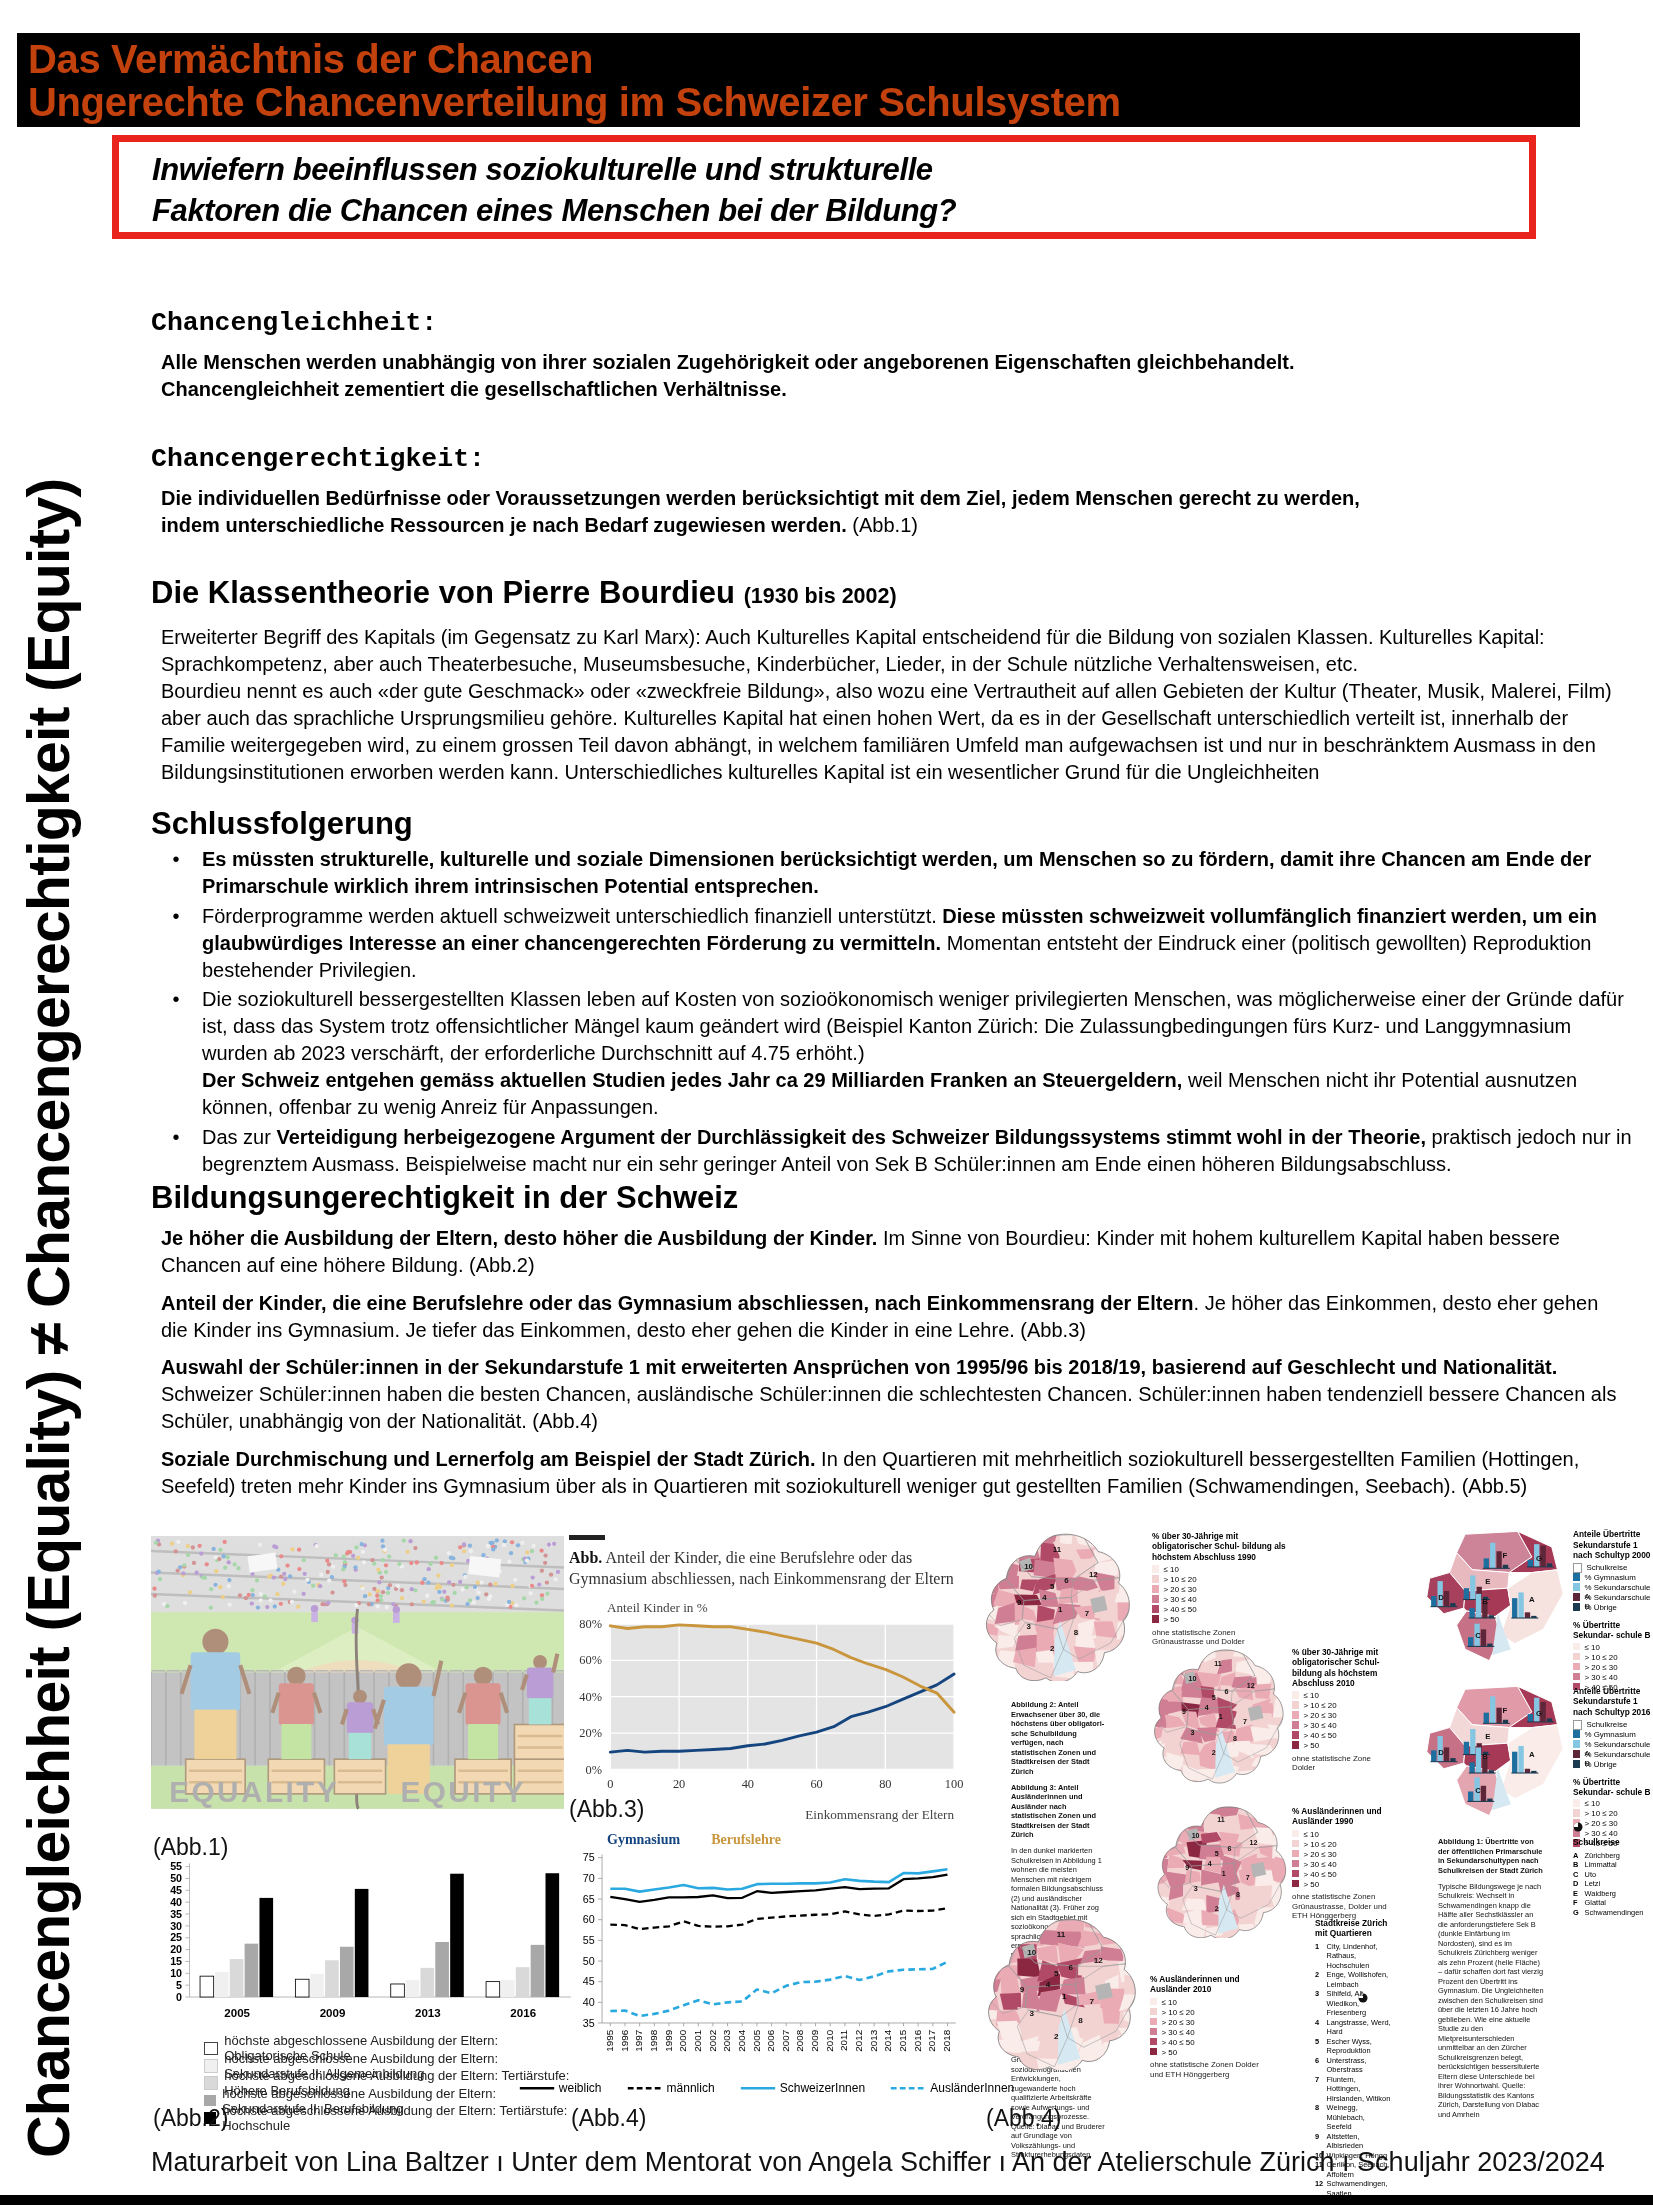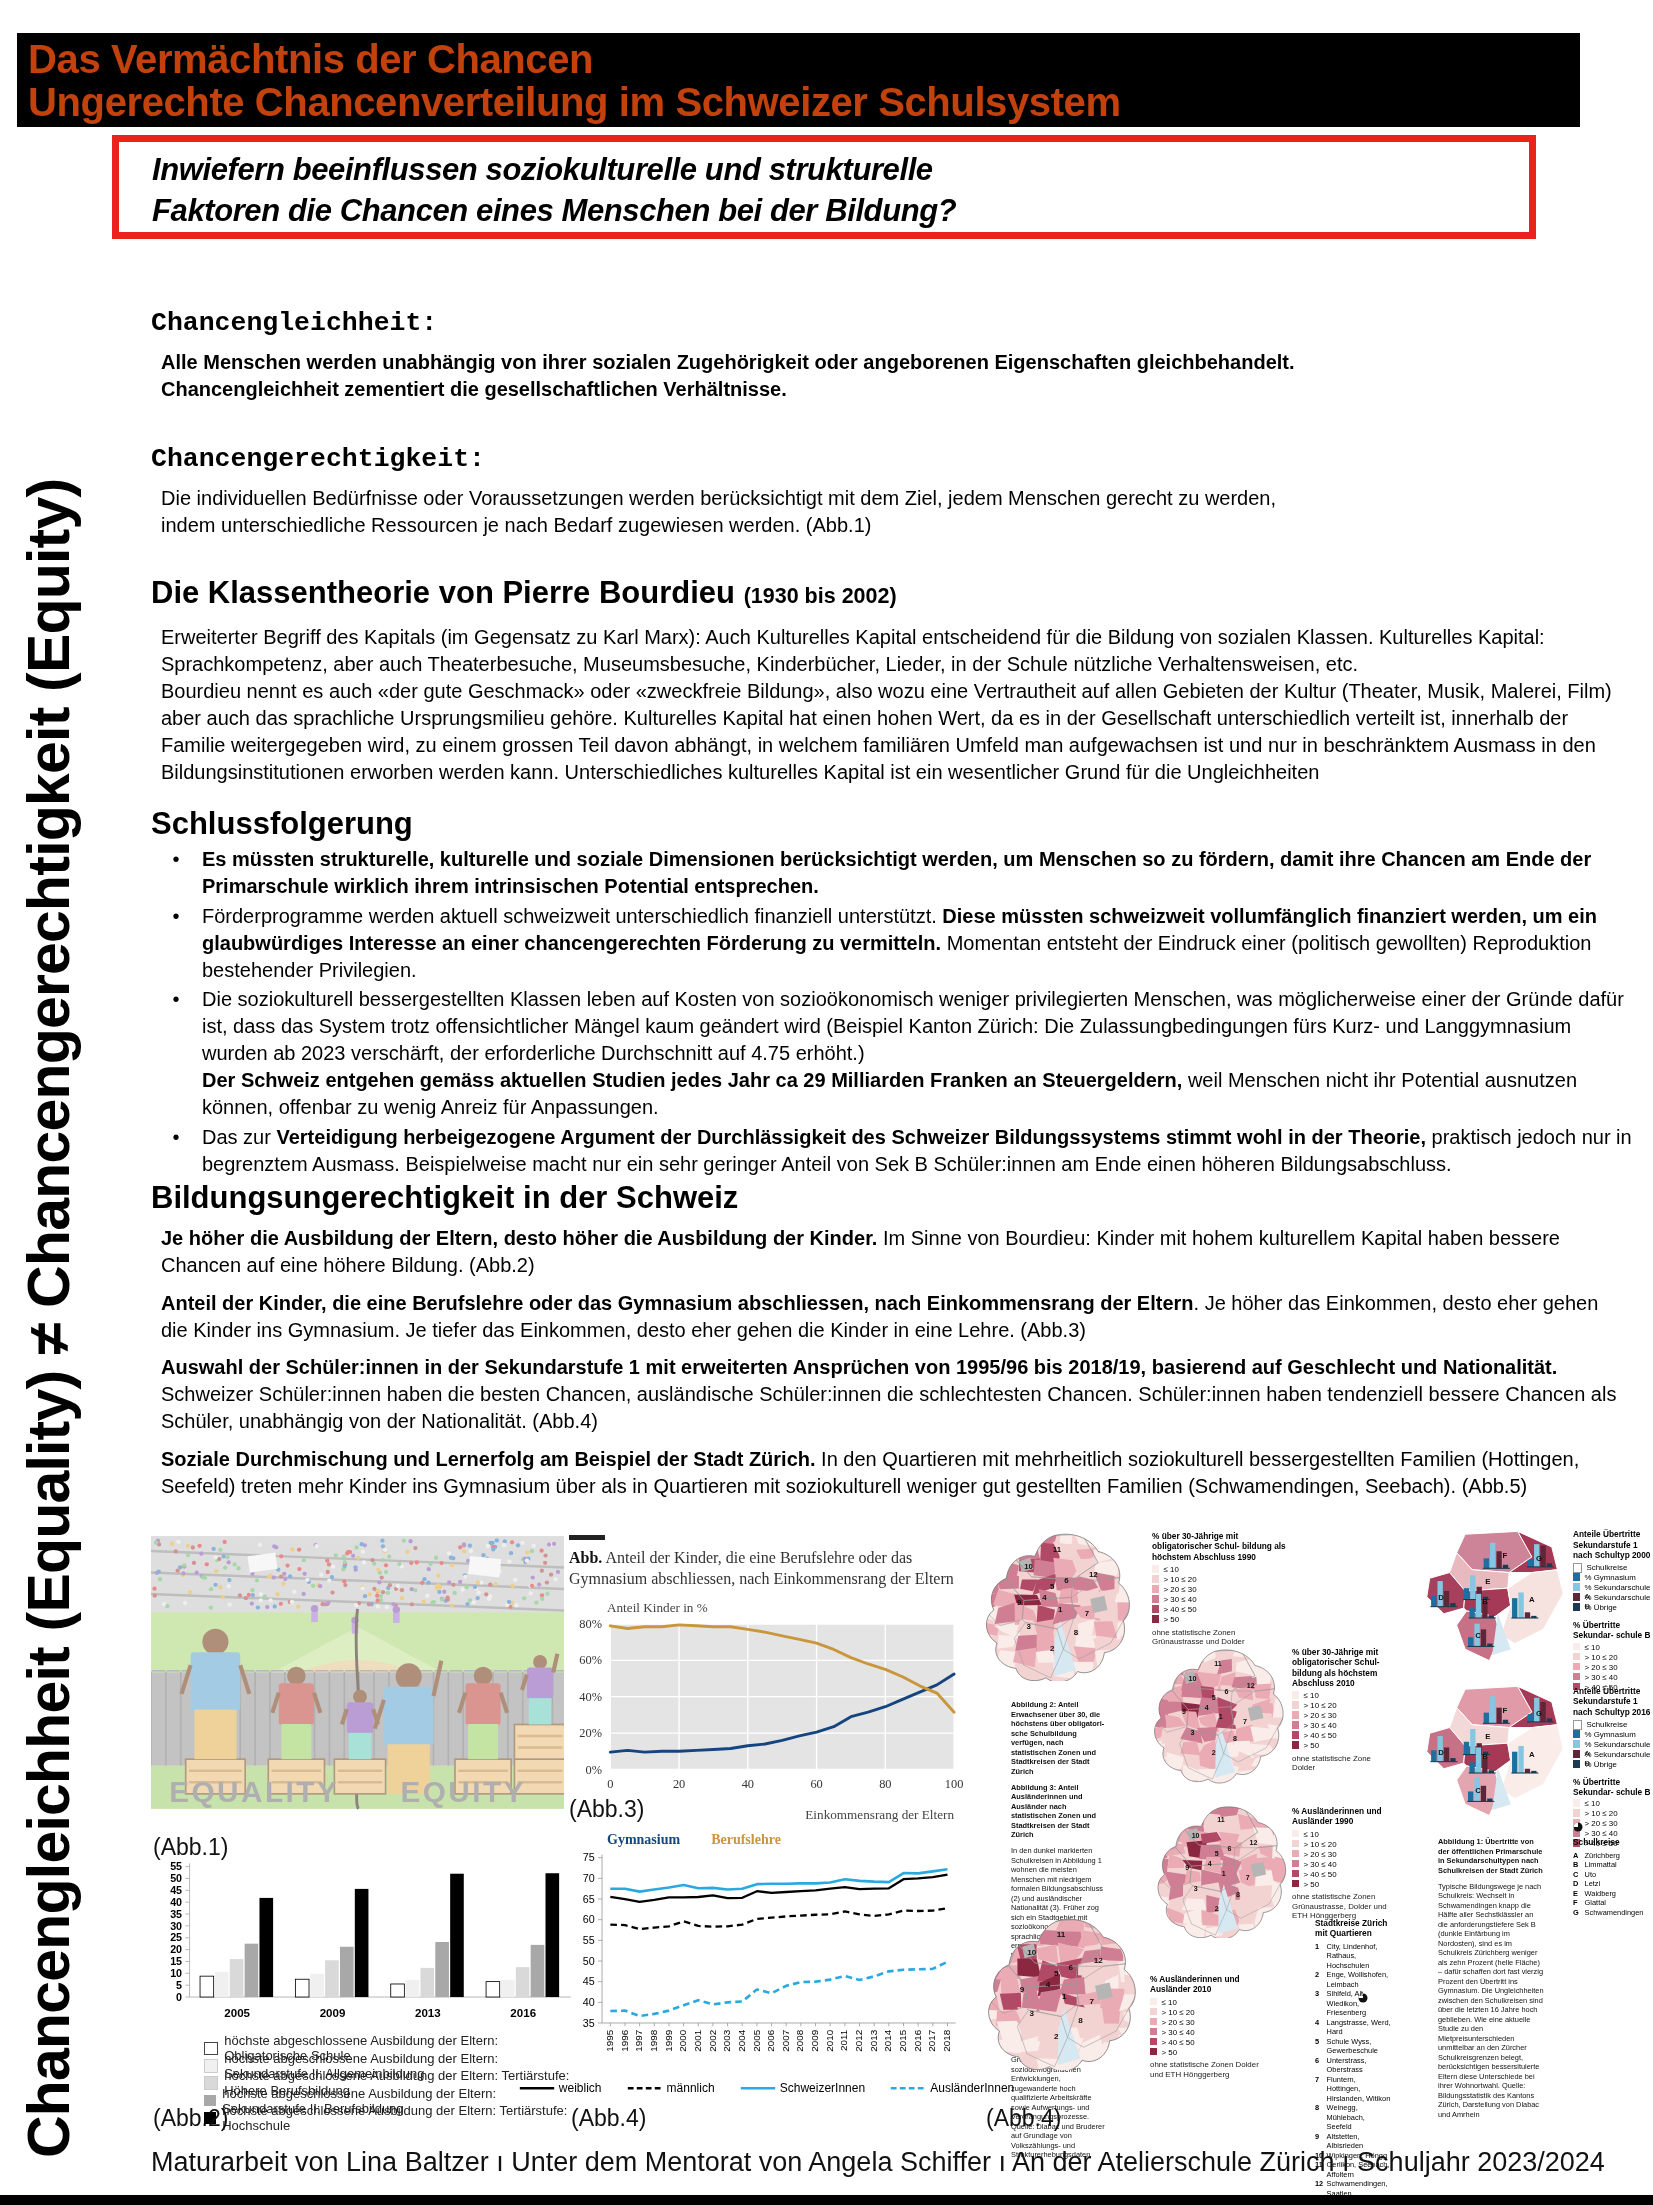--- a/index.html
+++ b/index.html
@@ -83,21 +83,21 @@
   <div class="qbox">
     <div>Inwiefern beeinflussen soziokulturelle und strukturelle</div>
     <div>Faktoren die Chancen eines Menschen bei der Bildung?</div>
   </div>
 
   <main class="content">
     <h2 class="h-small">Chancengleichheit:</h2>
     <p class="body-p gap-s1"><span style="font-weight:700">Alle Menschen werden unabhängig von ihrer sozialen Zugehörigkeit oder angeborenen Eigenschaften gleichbehandelt.<br>Chancengleichheit zementiert die gesellschaftlichen Verhältnisse.</span></p>
 
     <h2 class="h-small">Chancengerechtigkeit:</h2>
-    <p class="body-p gap-s2"><span style="font-weight:400">Die individuellen Bedürfnisse oder Voraussetzungen werden berücksichtigt mit dem Ziel, jedem Menschen gerecht zu werden,<br>indem unterschiedliche Ressourcen je nach Bedarf zugewiesen werden.</span><span style="font-weight:400"> (Abb.1)</span></p>
+    <p class="body-p gap-s2"><span style="font-weight:700">Die individuellen Bedürfnisse oder Voraussetzungen werden berücksichtigt mit dem Ziel, jedem Menschen gerecht zu werden,<br>indem unterschiedliche Ressourcen je nach Bedarf zugewiesen werden.</span><span style="font-weight:400"> (Abb.1)</span></p>
 
     <h1 class="h-big"><span>Die Klassentheorie von Pierre Bourdieu</span> <small>(1930 bis 2002)</small></h1>
     <p class="body-p gap-s3">Erweiterter Begriff des Kapitals (im Gegensatz zu Karl Marx): Auch Kulturelles Kapital entscheidend für die Bildung von sozialen Klassen. Kulturelles Kapital: Sprachkompetenz, aber auch Theaterbesuche, Museumsbesuche, Kinderbücher, Lieder, in der Schule nützliche Verhaltensweisen, etc.<br>Bourdieu nennt es auch «der gute Geschmack» oder «zweckfreie Bildung», also wozu eine Vertrautheit auf allen Gebieten der Kultur (Theater, Musik, Malerei, Film) aber auch das sprachliche Ursprungsmilieu gehöre. Kulturelles Kapital hat einen hohen Wert, da es in der Gesellschaft unterschiedlich verteilt ist, innerhalb der Familie weitergegeben wird, zu einem grossen Teil davon abhängt, in welchem familiären Umfeld man aufgewachsen ist und nur in beschränktem Ausmass in den Bildungsinstitutionen erworben werden kann. Unterschiedliches kulturelles Kapital ist ein wesentlicher Grund für die Ungleichheiten</p>
 
     <h1 class="h-big">Schlussfolgerung</h1>
     <ul class="concl gap-s4">
       <li><span style="font-weight:700">Es müssten strukturelle, kulturelle und soziale Dimensionen berücksichtigt werden, um Menschen so zu fördern, damit ihre Chancen am Ende der Primarschule wirklich ihrem intrinsischen Potential entsprechen.</span></li>
       <li><span style="font-weight:400">Förderprogramme werden aktuell schweizweit unterschiedlich finanziell unterstützt. </span><span style="font-weight:700">Diese müssten schweizweit vollumfänglich finanziert werden, um ein glaubwürdiges Interesse an einer chancengerechten Förderung zu vermitteln.</span><span style="font-weight:400"> Momentan entsteht der Eindruck einer (politisch gewollten) Reproduktion bestehender Privilegien.</span></li>
       <li><span style="font-weight:400">Die soziokulturell bessergestellten Klassen leben auf Kosten von sozioökonomisch weniger privilegierten Menschen, was möglicherweise einer der Gründe dafür ist, dass das System trotz offensichtlicher Mängel kaum geändert wird (Beispiel Kanton Zürich: Die Zulassungbedingungen fürs Kurz- und Langgymnasium wurden ab 2023 verschärft, der erforderliche Durchschnitt auf 4.75 erhöht.)<br></span><span style="font-weight:700">Der Schweiz entgehen gemäss aktuellen Studien jedes Jahr ca 29 Milliarden Franken an Steuergeldern,</span><span style="font-weight:400"> weil Menschen nicht ihr Potential ausnutzen können, offenbar zu wenig Anreiz für Anpassungen.</span></li>
       <li><span style="font-weight:400">Das zur </span><span style="font-weight:700">Verteidigung herbeigezogene Argument der Durchlässigkeit des Schweizer Bildungssystems stimmt wohl in der Theorie,</span><span style="font-weight:400"> praktisch jedoch nur in begrenztem Ausmass. Beispielweise macht nur ein sehr geringer Anteil von Sek B Schüler:innen am Ende einen höheren Bildungsabschluss.</span></li>
@@ -1277,21 +1277,21 @@
         <div class="it">
           <span class="n">3</span>
           <span>Sihlfeld, Alt-Wiedikon, Friesenberg</span>
         </div>
         <div class="it">
           <span class="n">4</span>
           <span>Langstrasse, Werd, Hard</span>
         </div>
         <div class="it">
           <span class="n">5</span>
-          <span>Schule Wyss, Gewerbeschule</span>
+          <span>Escher Wyss, Reproduktion</span>
         </div>
         <div class="it">
           <span class="n">6</span>
           <span>Unterstrass, Oberstrass</span>
         </div>
         <div class="it">
           <span class="n">7</span>
           <span>Fluntern, Hottingen, Hirslanden, Witikon</span>
         </div>
         <div class="it">

